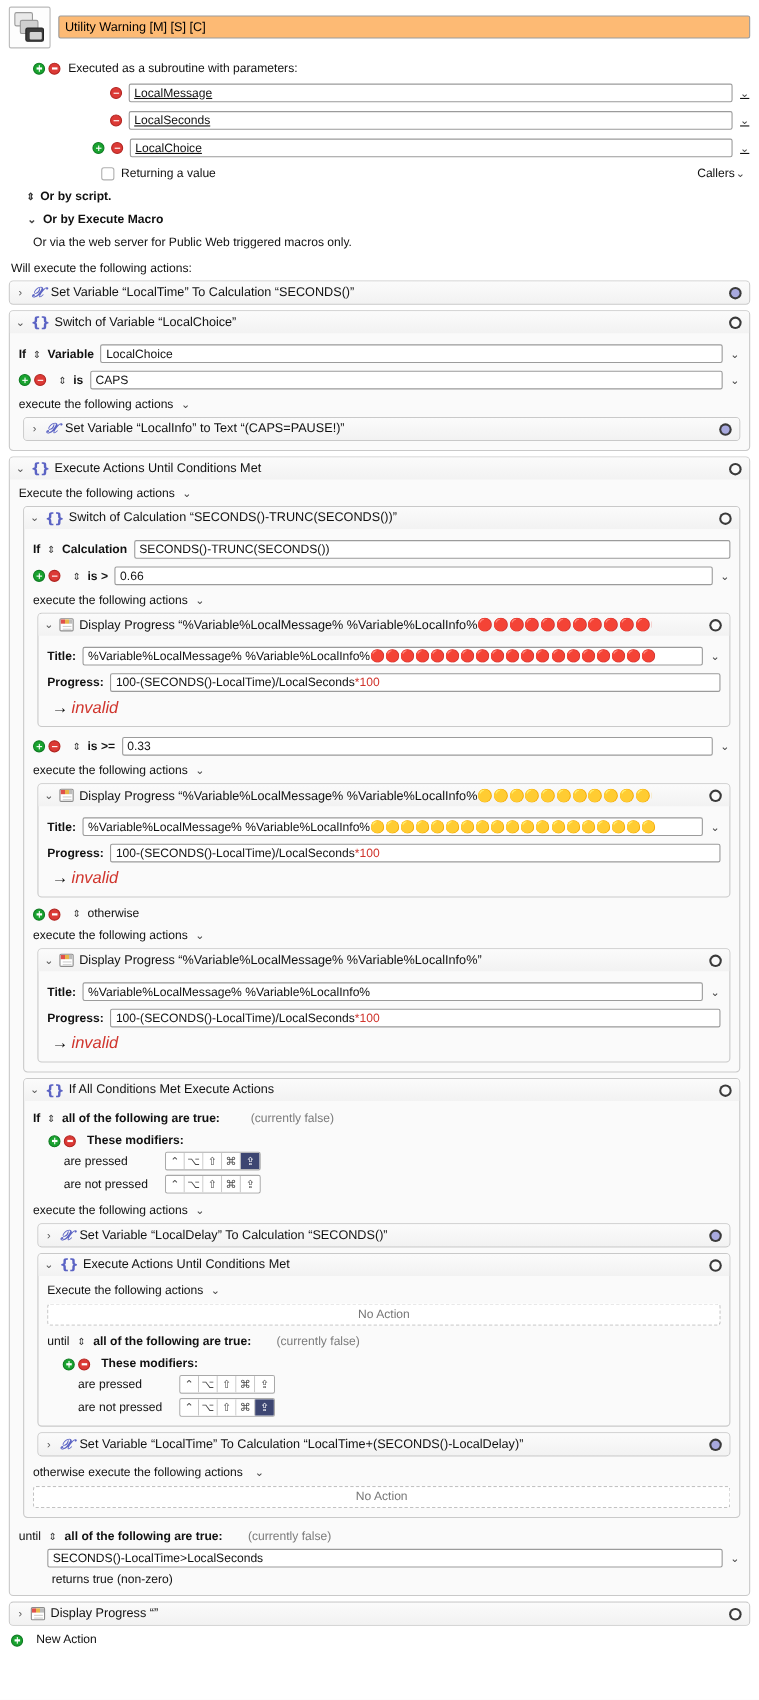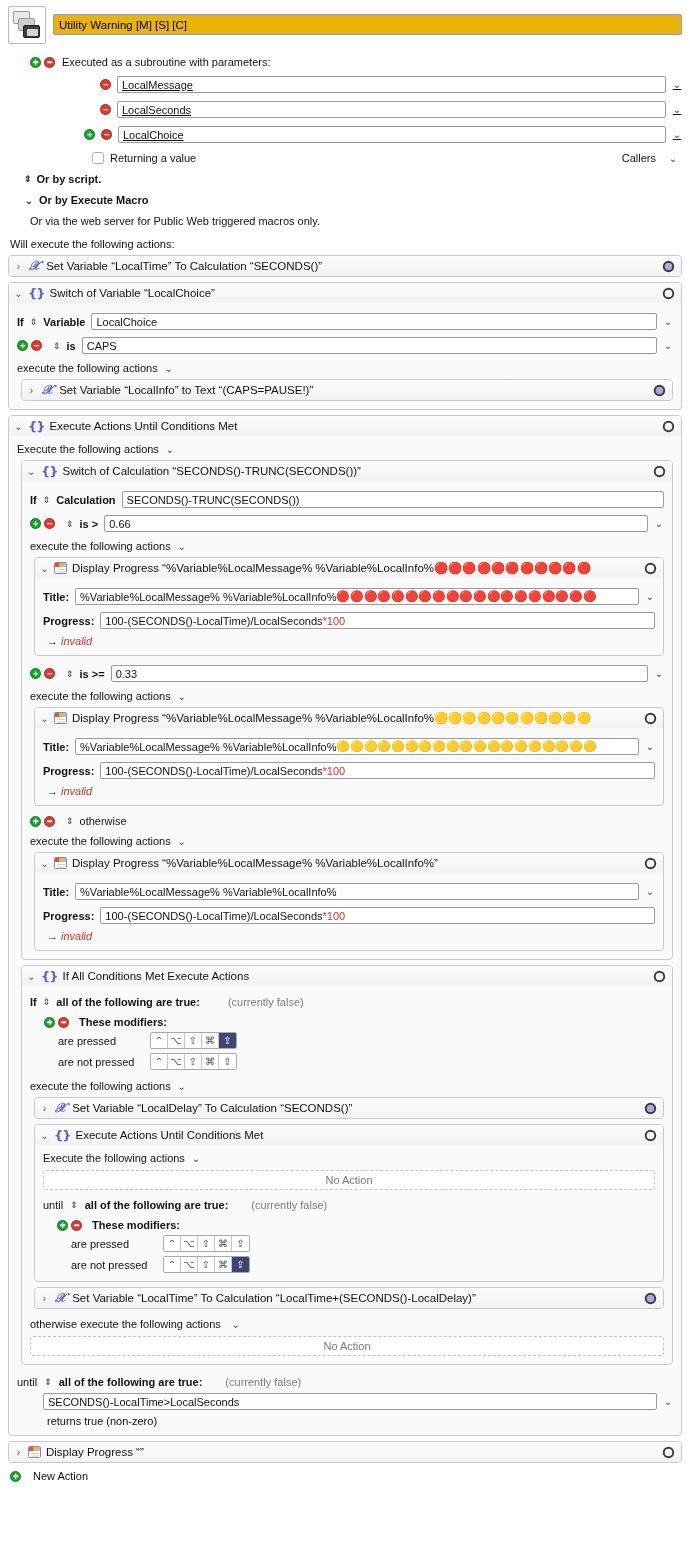--- a/index.html
+++ b/index.html
@@ -22,21 +22,21 @@
     position:relative; overflow:hidden;
   }
   .mi-card { position:absolute; border:1px solid #9a9a9a; border-radius:2px; }
   .mi-a { width:17px; height:13px; left:4px;  top:4px;  background:#e9e9e9; }
   .mi-b { width:17px; height:13px; left:9px;  top:11px; background:#cfcfcf; }
   .mi-c { width:17px; height:13px; left:14px; top:18px; background:#3d3d3d; border-color:#222; }
   .mi-c::after{ content:""; position:absolute; left:3px; top:3px; width:11px; height:7px; background:#d4d4d4; border-radius:1px;}
 
   .name-field {
     flex:1 1 auto; height:21px; margin-top:8px;
-    border:1px solid #9b9b9b; border-radius:2px; background:#eab308;
+    border:1px solid #9b9b9b; border-radius:2px; background:#fdba74;
     display:flex; align-items:center; padding:0 5px;
     font-size:11.5px; color:#000;
   }
   .trigger-line { margin:9px 0 0 4px; display:flex; align-items:center; gap:6px; }
   .cbx {
     width:12px; height:12px; border-radius:2.5px; border:1px solid #1363d6;
     background:#1a73e8; position:relative; flex:0 0 12px;
   }
   .cbx::after{
     content:""; position:absolute; left:3.2px; top:1px; width:3.5px; height:7px;
@@ -52,21 +52,21 @@
   .plus::after{ width:5.5px; height:1.5px; box-shadow:0 0 0 0 #fff; }
   .plus::before{ content:""; position:absolute; left:50%; top:50%; transform:translate(-50%,-50%);
                  width:1.5px; height:5.5px; background:#fff; }
   .minus { background:#dc3a36; border:1px solid #b22521; }
   .minus::after{ width:5.5px; height:1.5px; }
 
   .sub-line { margin-top:12px; display:flex; align-items:center; gap:7px; padding-left:22px; }
   .param-row { margin-top:8px; display:flex; align-items:center; gap:6px; padding-left:92px;text-decoration:underline; }
   .chev { font-size:10px; color:#444; width:10px; text-align:center; flex:0 0 10px; user-select:none;}
   .ret-row { margin-top:9px; display:flex; align-items:center; padding-left:84px; gap:6px; }
-  .callers { margin-left:auto; display:flex; align-items:flex-end; gap:12px; padding-right:4px; }
+  .callers { margin-left:auto; display:flex; align-items:flex-end; gap:0; padding-right:4px; }
 
   .alt-line { margin-top:9px; display:flex; align-items:center; gap:5px; padding-left:16px; font-weight:bold; }
   .updown { font-size:9px; color:#333; }
   .plain-line { margin-top:9px; padding-left:22px; }
   .willexec { margin-top:11px; padding-left:2px; }
 
   
   .act {
     border:1px solid #c9c9c9; border-radius:4px; background:#fafafa;
     margin-top:5px; position:relative;
@@ -94,21 +94,21 @@
     background:#cfcfcf; box-shadow:0 2.5px 0 #cfcfcf; }
 
   .lbl { white-space:nowrap; }
   .sub { margin-top:7px; display:flex; align-items:center; gap:6px; }
   .sub-lbl { font-weight:bold; white-space:nowrap; }
   .field {
     flex:1 1 auto; height:17px; border:1px solid #9b9b9b; border-radius:2px; background:#fff;
     display:flex; align-items:center; padding:0 4px; font-size:11px; overflow:hidden; white-space:nowrap;
   }
   .exec-lbl { margin-top:8px; display:flex; align-items:center; gap:6px; }
-  .invalid { color:#d0342c; font-style:italic; margin-top:6px; padding-left:4px; font-size:11px;}
+  .invalid { color:#d0342c; font-style:italic; margin-top:6px; padding-left:4px; font-size:15px;}
   .invalid .arrow { color:#111; font-style:normal; margin-right:3px;}
   .red { color:#d0342c; }
   .grey { color:#7b7b7b; }
 
   .noaction {
     margin-top:6px; height:20px; border:1px dashed #c2c2c2; border-radius:3px;
     display:flex; align-items:center; justify-content:center; color:#777; font-size:11px; background:#fff;
   }
   .mod-row { display:flex; align-items:center; gap:8px; margin-top:4px; padding-left:28px; }
   .mod-row .mlbl { width:84px; text-align:left; }

